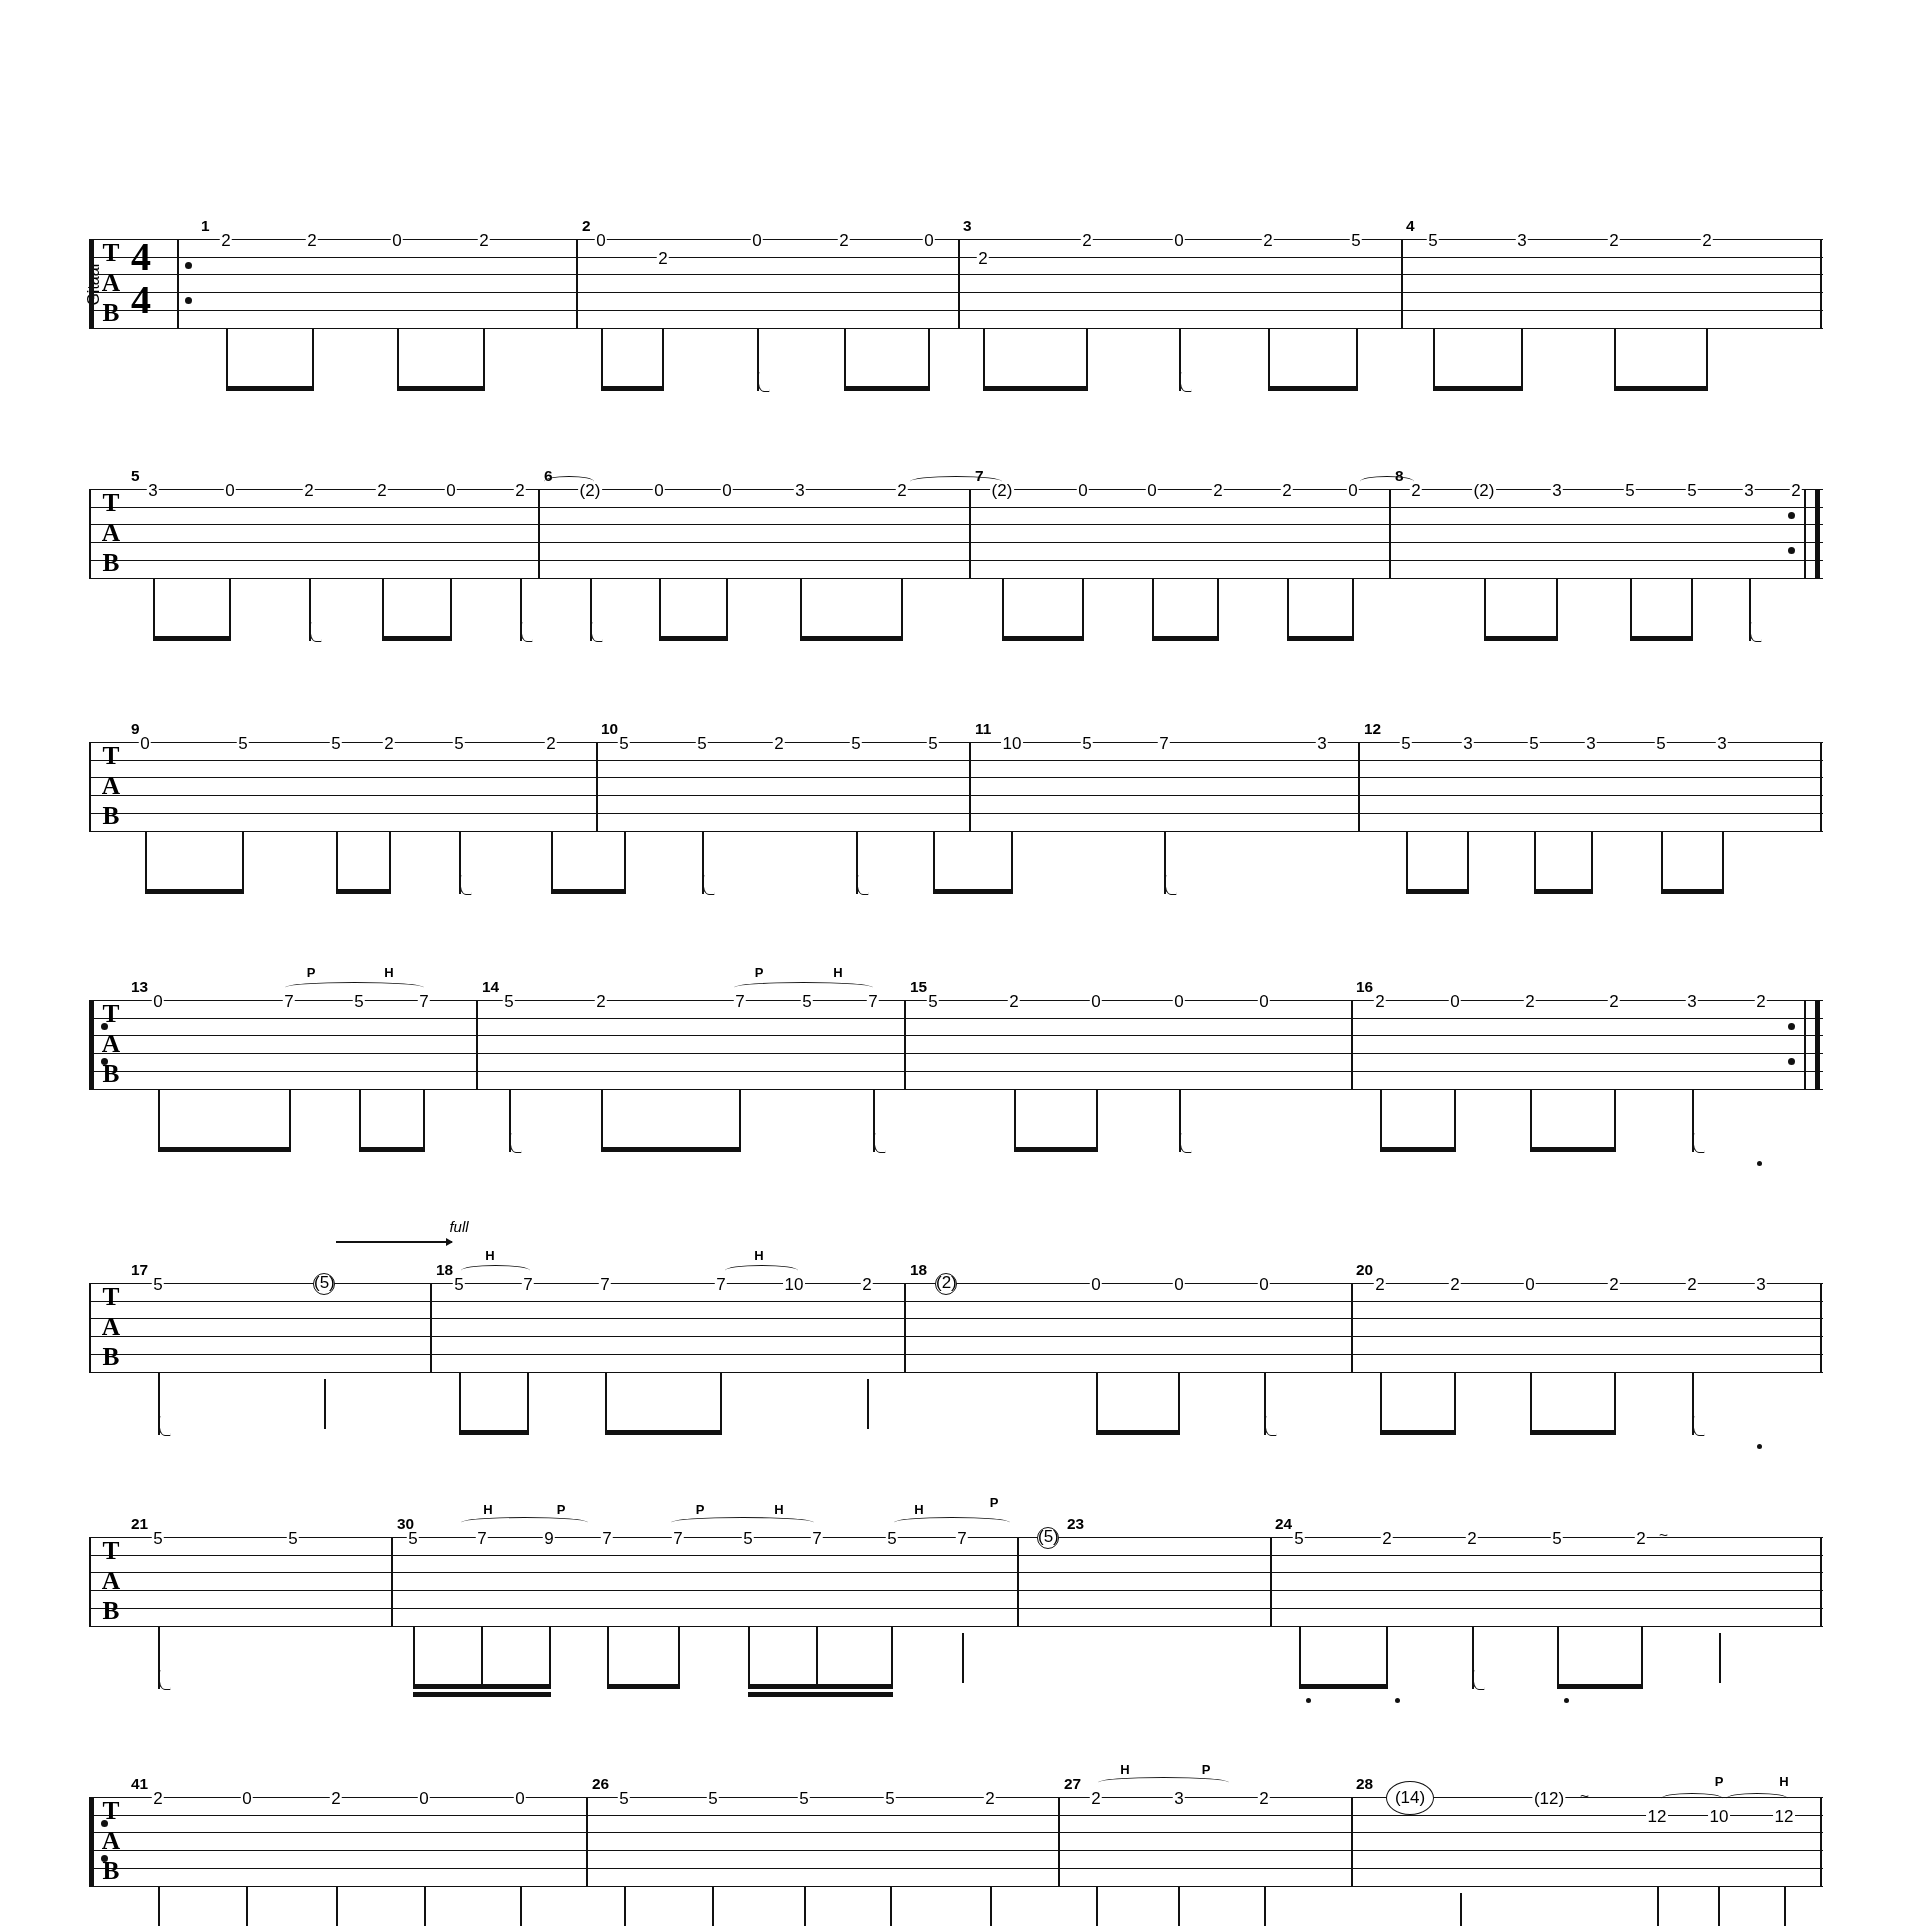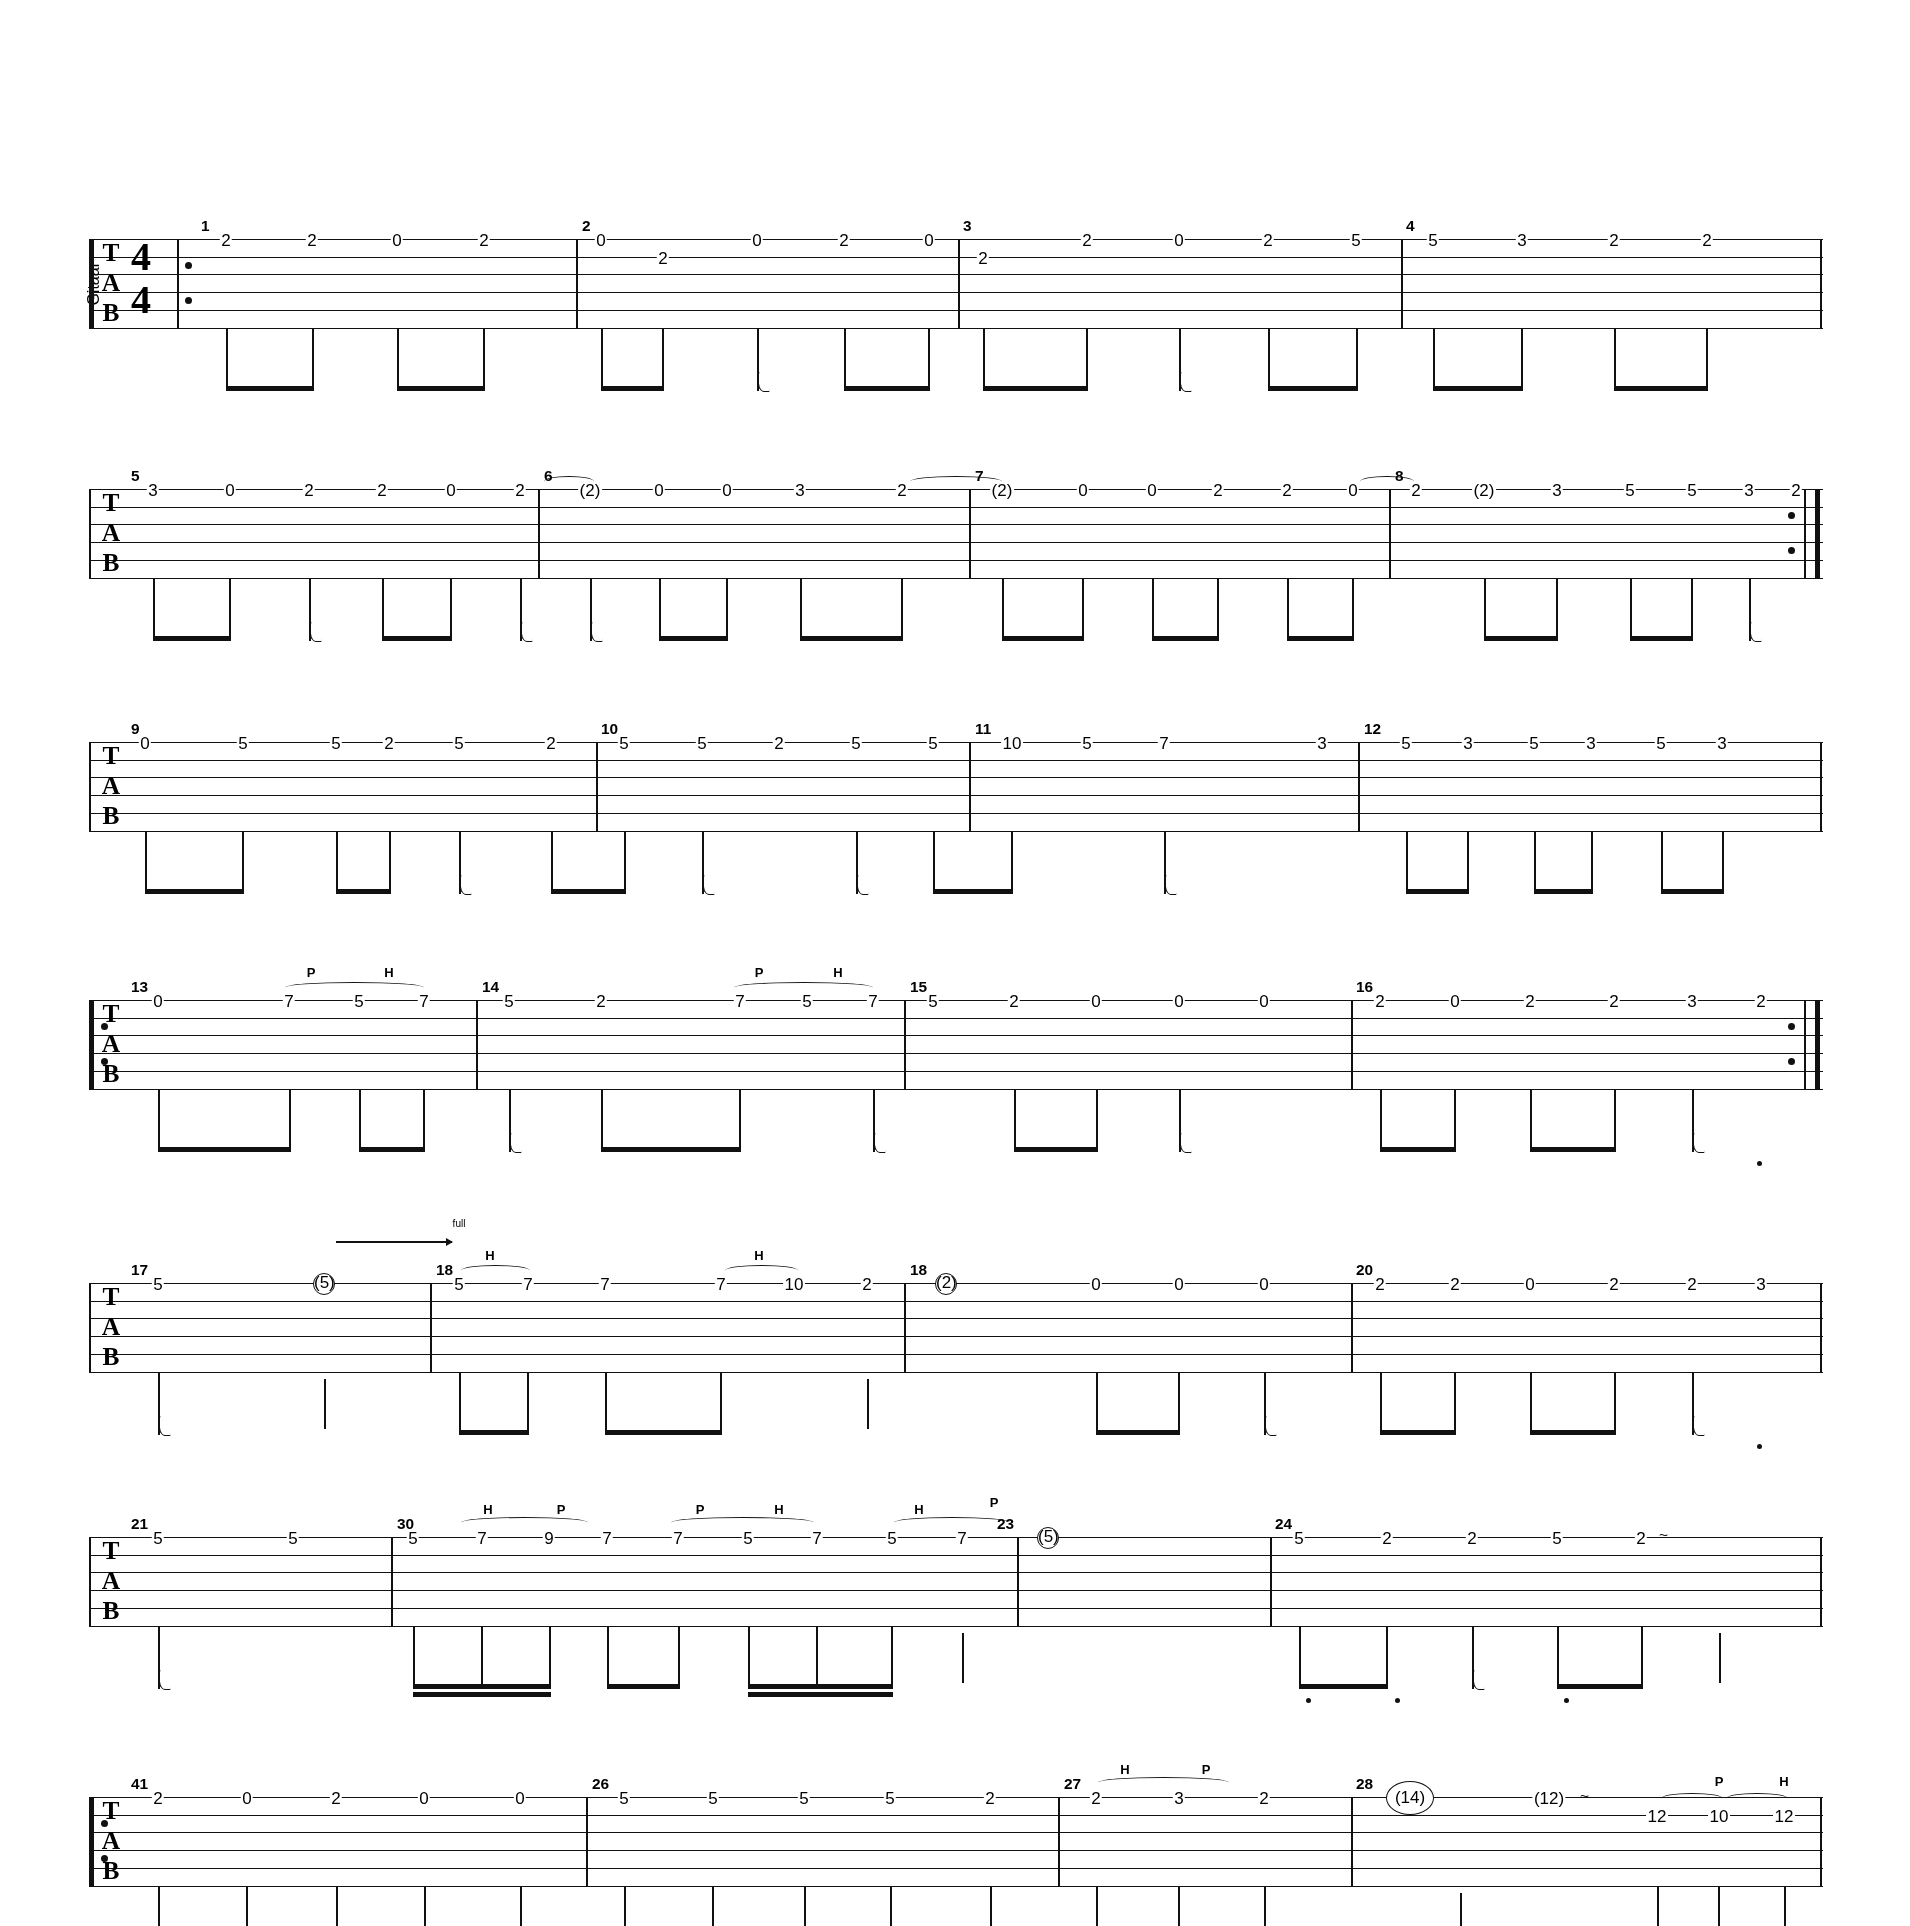--- a/index.html
+++ b/index.html
@@ -205,22 +205,23 @@
 
   
   .artic {
     position: absolute;
     font-size: 13px;
     font-weight: 700;
     transform: translateX(-50%);
   }
   .fullword {
     position: absolute;
-    font-size: 10px;
+    font-size: 15px;
     transform: translateX(-50%);
+    font-style: italic;
   }
   .tie {
     position: absolute;
     border-top: 1.5px solid #111;
     border-radius: 50%;
     height: 10px;
     border-left: 0;
     border-right: 0;
     border-bottom: 0;
   }
@@ -706,21 +707,21 @@
 
       <div class="endbar" style="left:0px"></div>
       <div class="tabclef">
         <span>T</span>
           <span>A</span>
           <span>B</span>
       </div>
 
       <div class="measnum" style="left:42px">21</div>
       <div class="measnum" style="left:308px">30</div>
-      <div class="measnum" style="left:908px">23</div>
+      <div class="measnum" style="left:978px">23</div>
       <div class="measnum" style="left:1186px">24</div>
 
       <div class="barline" style="left:302px"></div>
       <div class="barline" style="left:928px"></div>
       <div class="barline" style="left:1181px"></div>
       <div class="endbar" style="left:1731px"></div>
 
       <div class="artic" style="left:399px;top:-35px">H</div>
       <div class="artic" style="left:472px;top:-35px">P</div>
       <div class="tie" style="left:372px;top:-20px;width:127px"></div>

